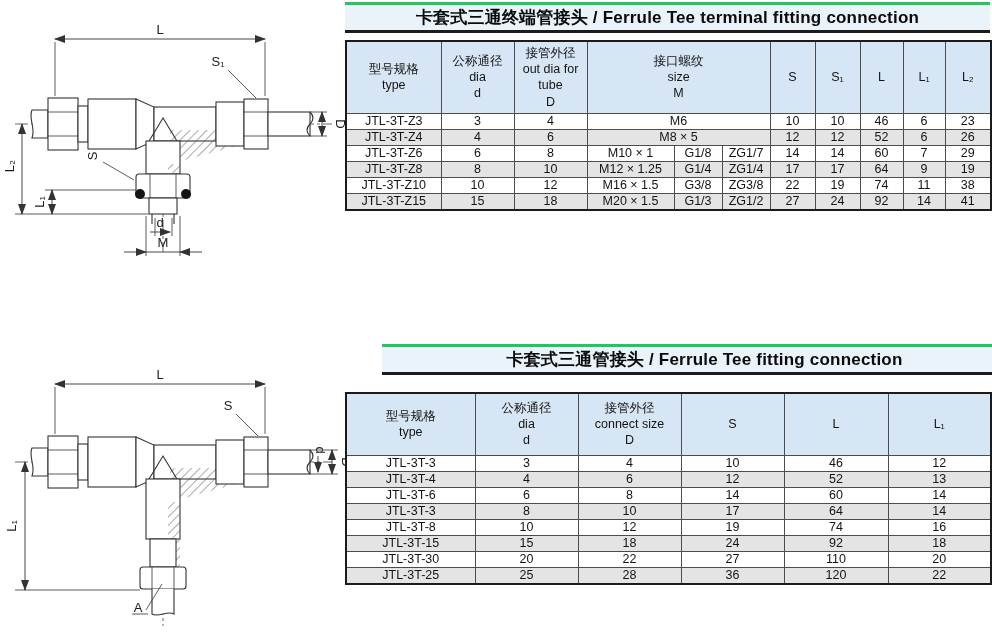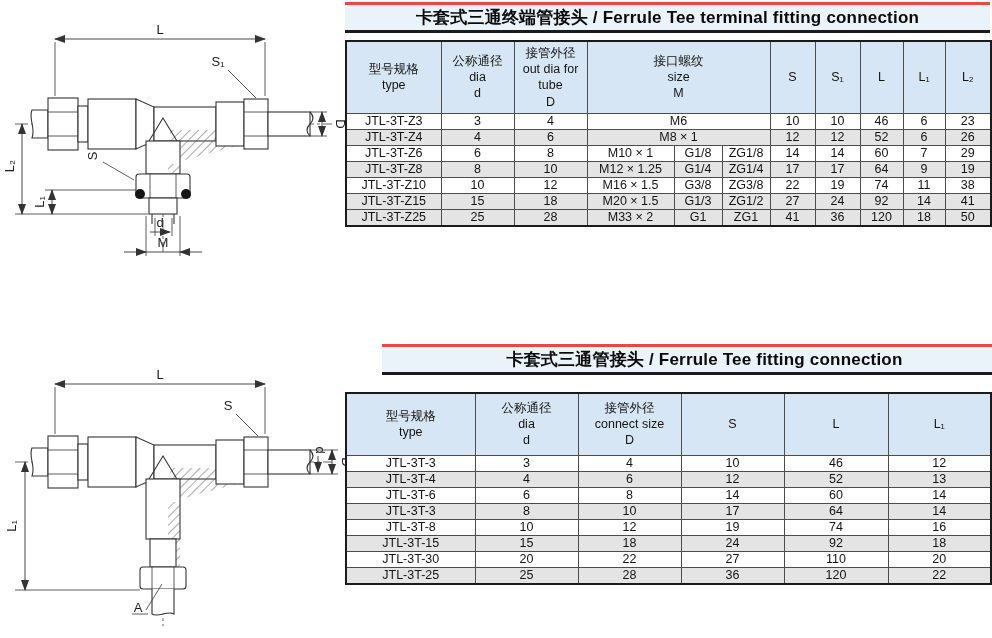--- a/index.html
+++ b/index.html
@@ -1,21 +1,21 @@
 <!DOCTYPE html>
 <html><head>
 <meta charset="utf-8">
 <style>
   html,body{margin:0;padding:0;background:#fff;}
   .page{position:relative;width:992px;height:638px;background:#ffffff;
         font-family:"Liberation Sans",sans-serif;color:#111;overflow:hidden;}
 
   
   .titlebar{position:absolute;left:345px;width:645px;height:31px;box-sizing:border-box;
-            background:#eaf2fa;border-top:3px solid #ef4444;border-bottom:3px solid #1b1b1b;
+            background:#eaf2fa;border-top:3px solid #22c55e;border-bottom:3px solid #1b1b1b;
             display:flex;align-items:center;justify-content:center;
             font-size:17px;font-weight:bold;letter-spacing:.2px;color:#0b0b0b;}
   #titlebar1{top:2px;}
   #titlebar2{top:344px;margin-left:37px;}
 
   
   table.spec{position:absolute;left:345px;width:645px;border-collapse:collapse;
              table-layout:fixed;background:#fff;border:2px solid #1b1b1b;}
   #table1{top:40px;}
   #table2{top:392px;}
@@ -88,34 +88,34 @@
       <td>10</td>
       <td>10</td>
       <td>46</td>
       <td>6</td>
       <td>23</td>
     </tr>
     <tr class="data alt">
       <td>JTL-3T-Z4</td>
       <td>4</td>
       <td>6</td>
-      <td colspan="3">M8 × 1</td>
+      <td colspan="3">M8 × 5</td>
       <td>12</td>
       <td>12</td>
       <td>52</td>
       <td>6</td>
       <td>26</td>
     </tr>
     <tr class="data">
       <td>JTL-3T-Z6</td>
       <td>6</td>
       <td>8</td>
       <td>M10 × 1</td>
       <td>G1/8</td>
-      <td>ZG1/8</td>
+      <td>ZG1/7</td>
       <td>14</td>
       <td>14</td>
       <td>60</td>
       <td>7</td>
       <td>29</td>
     </tr>
     <tr class="data alt">
       <td>JTL-3T-Z8</td>
       <td>8</td>
       <td>10</td>
@@ -146,33 +146,20 @@
       <td>15</td>
       <td>18</td>
       <td>M20 × 1.5</td>
       <td>G1/3</td>
       <td>ZG1/2</td>
       <td>27</td>
       <td>24</td>
       <td>92</td>
       <td>14</td>
       <td>41</td>
-    </tr>
-    <tr class="data alt">
-      <td>JTL-3T-Z25</td>
-      <td>25</td>
-      <td>28</td>
-      <td>M33 × 2</td>
-      <td>G1</td>
-      <td>ZG1</td>
-      <td>41</td>
-      <td>36</td>
-      <td>120</td>
-      <td>18</td>
-      <td>50</td>
     </tr>
   </tbody>
     </table>
 
   <div class="titlebar" id="titlebar2">卡套式三通管接头 / Ferrule Tee fitting connection</div>
 
   <table class="spec" id="table2">
     <colgroup>
       <col style="width:129px">
         <col style="width:103px">

